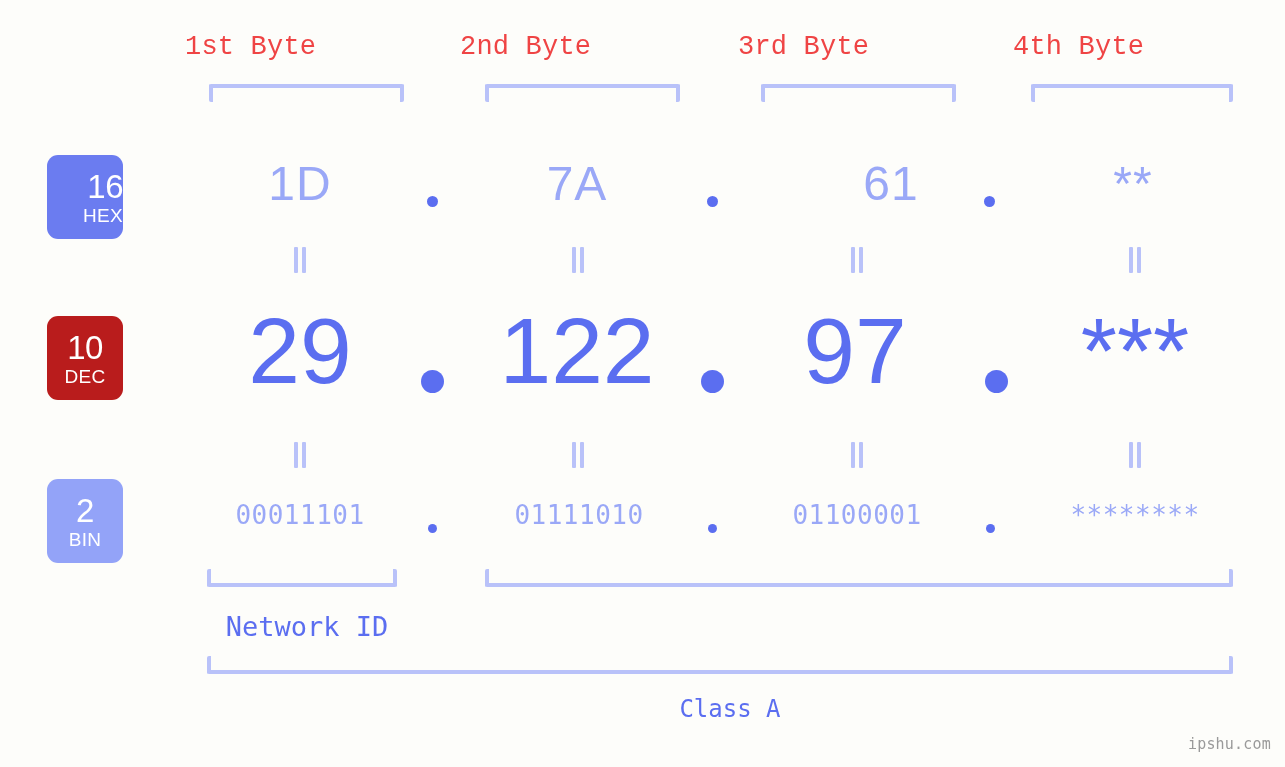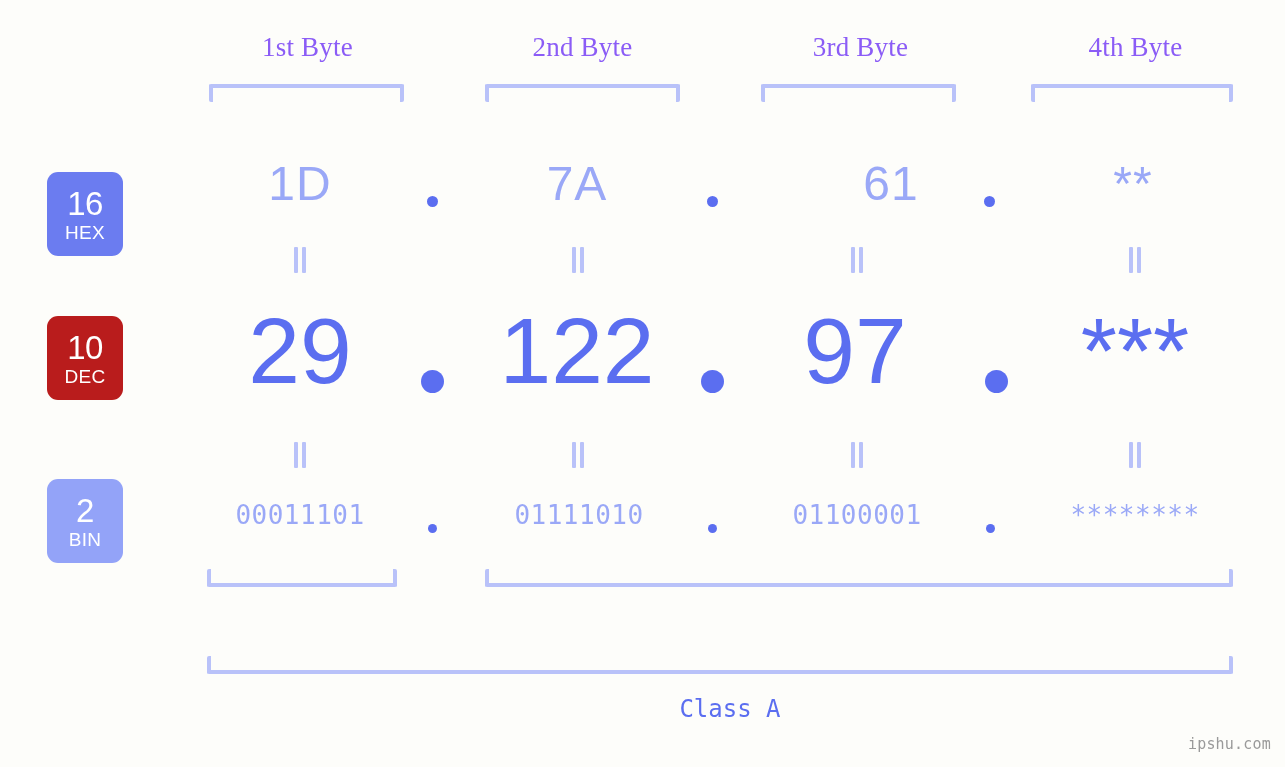--- a/index.html
+++ b/index.html
@@ -17,24 +17,23 @@
     position:relative;
     width:1285px;
     height:767px;
     background:#fdfdfa;
   }
 
   
   .byte-label {
     position:absolute;
     top:32px;
-    text-align:center;
-    font-family:Liberation Serif, serif;
+    font-family:Liberation Mono, monospace;
     font-size:27px;
-    color:#8b5cf6;
+    color:#ef4444;
     letter-spacing:0.2px;
     white-space:nowrap;
   }
 
   
   .bracket-down {
     position:absolute;
     height:18px;
     border-top:4px solid #b9c2f9;
     border-left:4px solid #b9c2f9;
@@ -161,21 +160,21 @@
   <div class="byte-label" style="left:185px; width:245px;">1st Byte</div>
   <div class="byte-label" style="left:460px; width:245px;">2nd Byte</div>
   <div class="byte-label" style="left:738px; width:245px;">3rd Byte</div>
   <div class="byte-label" style="left:1013px; width:245px;">4th Byte</div>
 
   <div class="bracket-down" style="left:209px; top:84px; width:195px;"></div>
   <div class="bracket-down" style="left:485px; top:84px; width:195px;"></div>
   <div class="bracket-down" style="left:761px; top:84px; width:195px;"></div>
   <div class="bracket-down" style="left:1031px; top:84px; width:202px;"></div>
 
-  <div class="badge" style="top:172px; background:#6b7cf0;">
+  <div class="badge" style="top:155px; background:#6b7cf0;align-items:flex-end;">
     <span class="num">16</span>
     <span class="abbr">HEX</span>
   </div>
 
   <div class="badge" style="top:316px; background:#b91c1c;">
     <span class="num">10</span>
     <span class="abbr">DEC</span>
   </div>
 
   <div class="badge" style="top:479px; background:#93a3f8;">
@@ -252,20 +251,21 @@
 
     <div class="cell" style="left:742px; top:502px; width:230px;">01100001</div>
     <div class="dot dot-bin" style="left:986px; top:524px;"></div>
 
     <div class="cell" style="left:1020px; top:502px; width:230px;">********</div>
   </div>
 
   <div class="bracket-up" style="left:207px; top:569px; width:190px;"></div>
   <div class="bracket-up" style="left:485px; top:569px; width:748px;"></div>
 
+  <div class="caption caption-id" style="left:187px; top:613px; width:240px;">Network ID</div>
 
   <div class="bracket-up" style="left:207px; top:656px; width:1026px;"></div>
 
   <div class="caption caption-class" style="left:600px; top:697px; width:260px;">Class A</div>
 
   <div class="watermark">ipshu.com</div>
 
 </div>
 
 </body></html>

